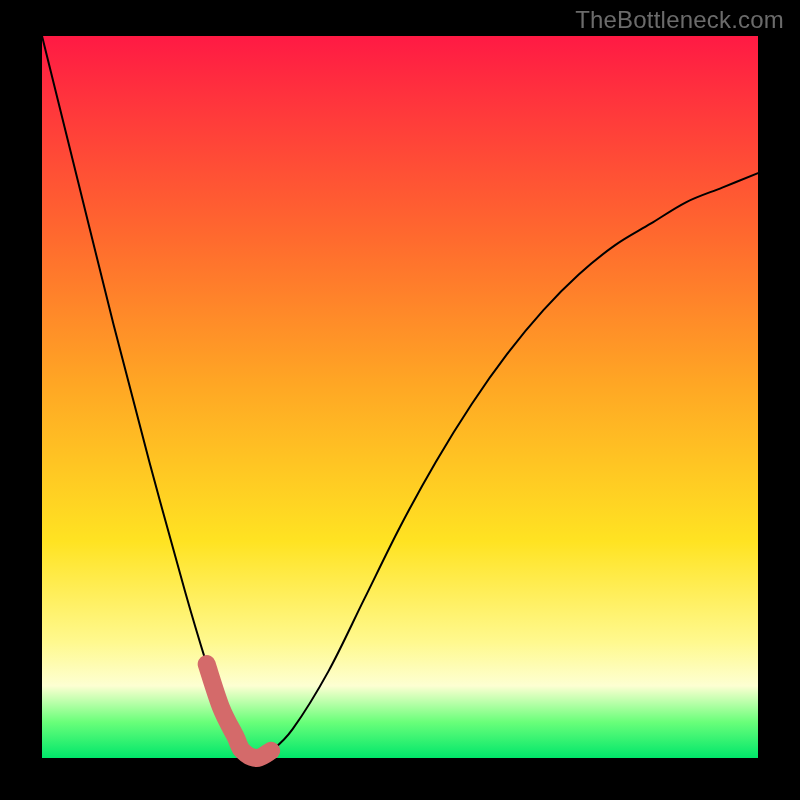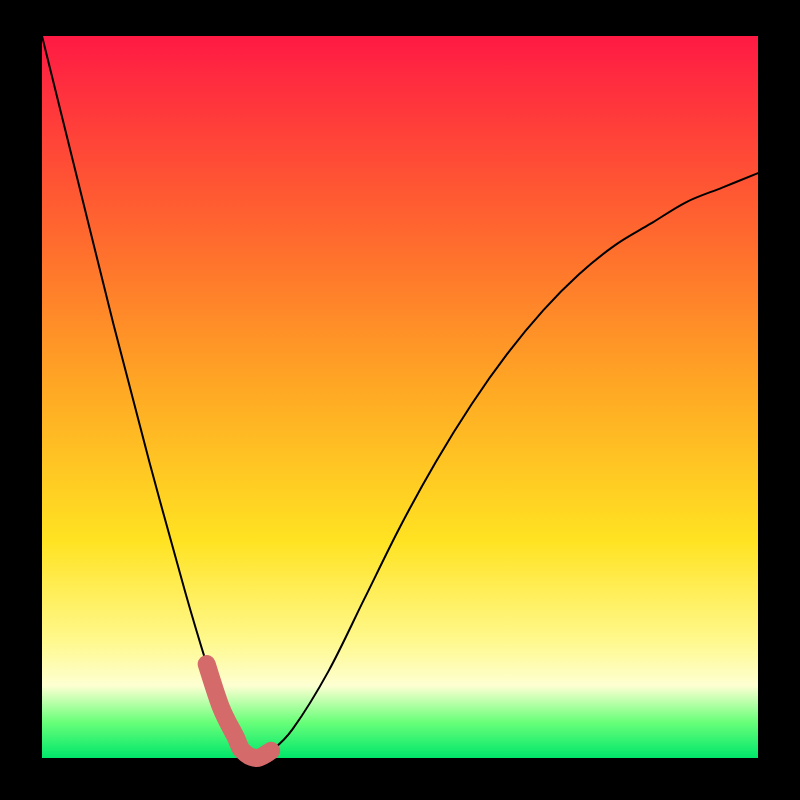--- a/index.html
+++ b/index.html
@@ -53,20 +53,21 @@
     top: 0;
     width: 716px;
     height: 722px;
     overflow: visible;
   }
 </style>
 </head>
 <body>
 
 <div class="frame">
+  <div class="watermark">TheBottleneck.com</div>
 
   <div class="plot">
     <svg class="curve" viewBox="0 0 716 722" preserveAspectRatio="none">
       <path id="curve-path" fill="none" stroke="#000" stroke-width="2" stroke-linecap="round" d="M 0 0 C 5.966666666666668 24.066666666666663, 23.866666666666667 96.26666666666665, 35.800000000000004 144.39999999999998 C 47.73333333333334 192.5333333333333, 59.66666666666668 241.87, 71.60000000000001 288.8 C 83.53333333333335 335.73, 95.46666666666665 381.4566666666667, 107.39999999999999 425.98 C 119.33333333333333 470.50333333333333, 133.65333333333334 522.2466666666667, 143.20000000000002 555.94 C 152.7466666666667 589.6333333333334, 158.71333333333334 608.8866666666667, 164.68 628.14 C 170.64666666666668 647.3933333333333, 174.22666666666666 659.4266666666667, 179 671.46 C 183.77333333333334 683.4933333333333, 189.74 693.12, 193.32000000000002 700.34 C 196.90000000000003 707.5600000000001, 196.90000000000003 711.17, 200.48000000000002 714.78 C 204.06 718.39, 210.02666666666664 722, 214.79999999999998 722 C 219.57333333333332 722, 223.15333333333334 719.5933333333332, 229.12 714.78 C 235.08666666666667 709.9666666666667, 241.0533333333333 706.3566666666667, 250.6 693.12 C 260.14666666666665 679.8833333333333, 274.4666666666667 657.02, 286.40000000000003 635.36 C 298.33333333333337 613.7, 310.26666666666665 587.2266666666667, 322.2 563.16 C 334.1333333333333 539.0933333333332, 346.06666666666666 513.8233333333334, 358 490.96000000000004 C 369.93333333333334 468.0966666666667, 381.8666666666667 446.43666666666667, 393.8 425.98 C 405.73333333333335 405.52333333333337, 417.66666666666663 386.27000000000004, 429.59999999999997 368.22 C 441.5333333333333 350.17, 453.4666666666667 333.32333333333327, 465.40000000000003 317.67999999999995 C 477.33333333333337 302.03666666666663, 489.26666666666665 287.5966666666667, 501.2 274.36 C 513.1333333333333 261.12333333333333, 525.0666666666666 249.09, 537 238.26 C 548.9333333333334 227.42999999999998, 560.8666666666668 217.8033333333333, 572.8000000000001 209.38 C 584.7333333333333 200.95666666666668, 596.6666666666667 194.94000000000003, 608.6 187.72000000000003 C 620.5333333333333 180.50000000000003, 632.4666666666667 172.07666666666663, 644.4 166.05999999999995 C 656.3333333333333 160.04333333333327, 668.2666666666667 156.43333333333334, 680.1999999999999 151.62 C 692.1333333333332 146.80666666666667, 710.0333333333333 139.58666666666662, 716 137.17999999999995"></path>
       <path id="valley-path" fill="none" stroke-width="18" stroke-linecap="round" stroke-linejoin="round" d="M 164.68 628.14 C 167.06666666666666 635.36, 174.22666666666666 659.4266666666667, 179 671.46 C 183.77333333333334 683.4933333333333, 189.74 693.12, 193.32000000000002 700.34 C 196.90000000000003 707.5600000000001, 196.90000000000003 711.17, 200.48000000000002 714.78 C 204.06 718.39, 210.02666666666664 722, 214.79999999999998 722 C 219.57333333333332 722, 226.73333333333335 715.9833333333333, 229.12 714.78" stroke="#d46a6a"></path>
     </svg>
   </div>
 </div>
 
 </body></html>

